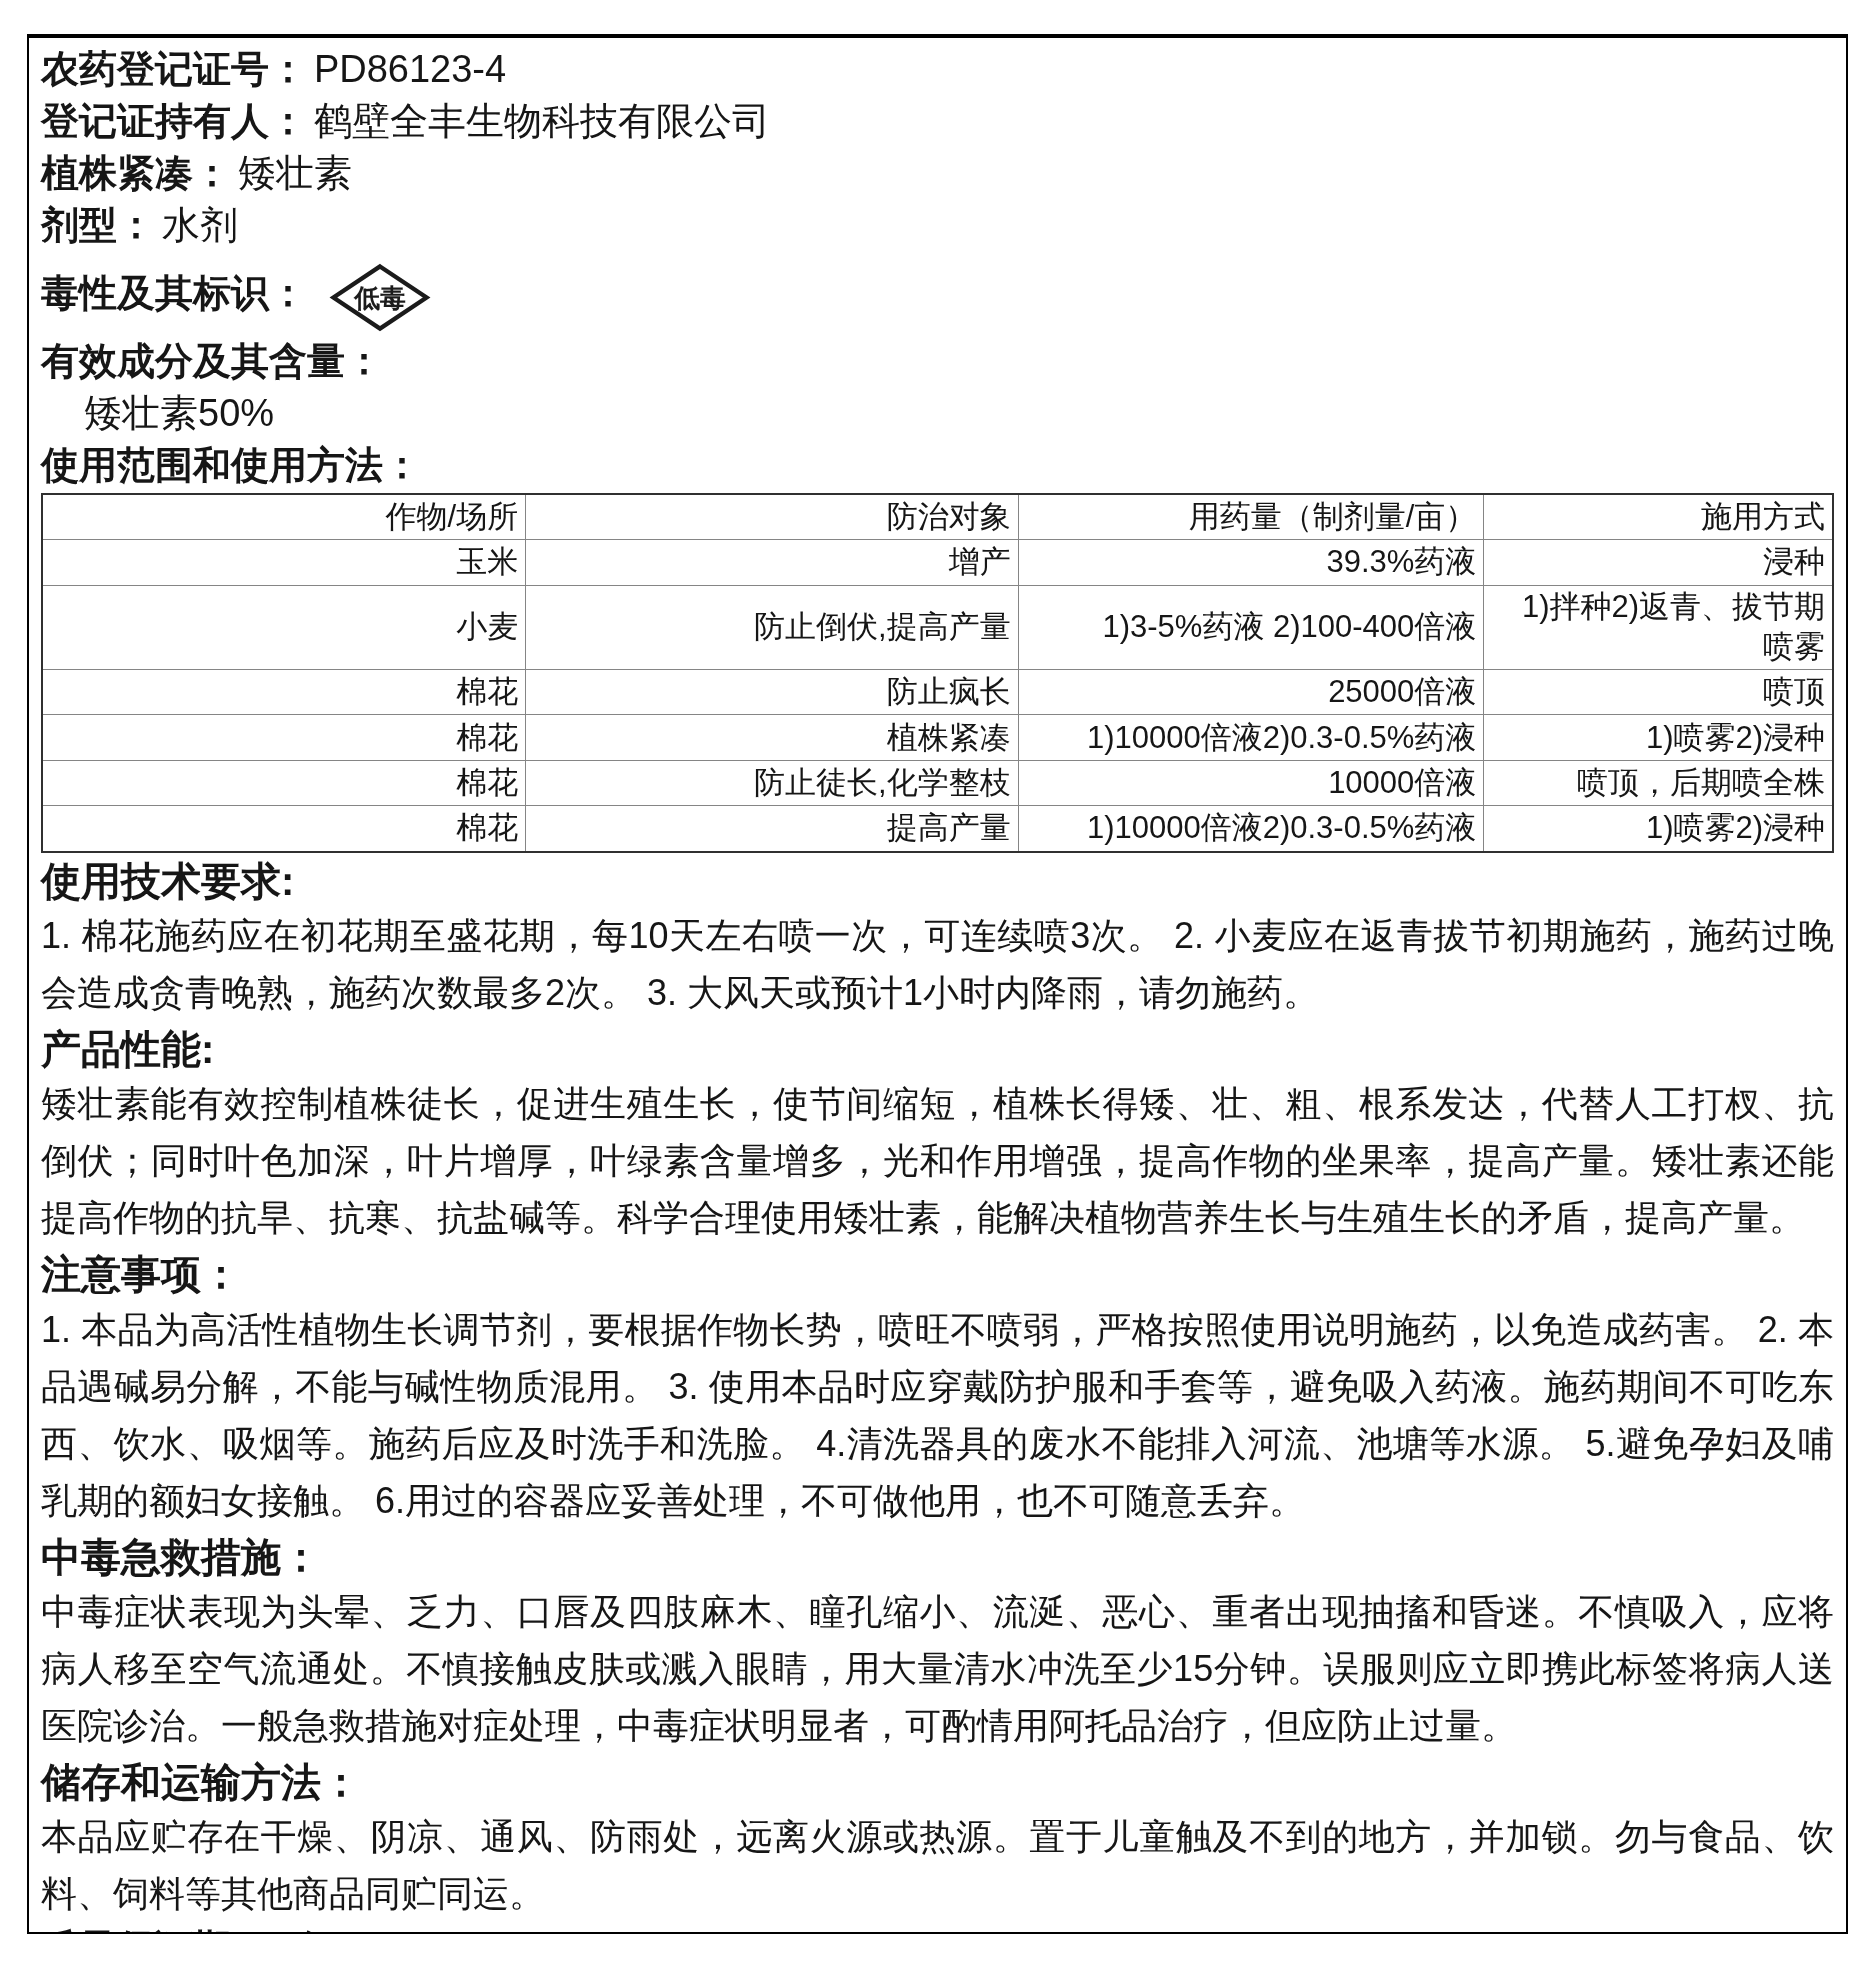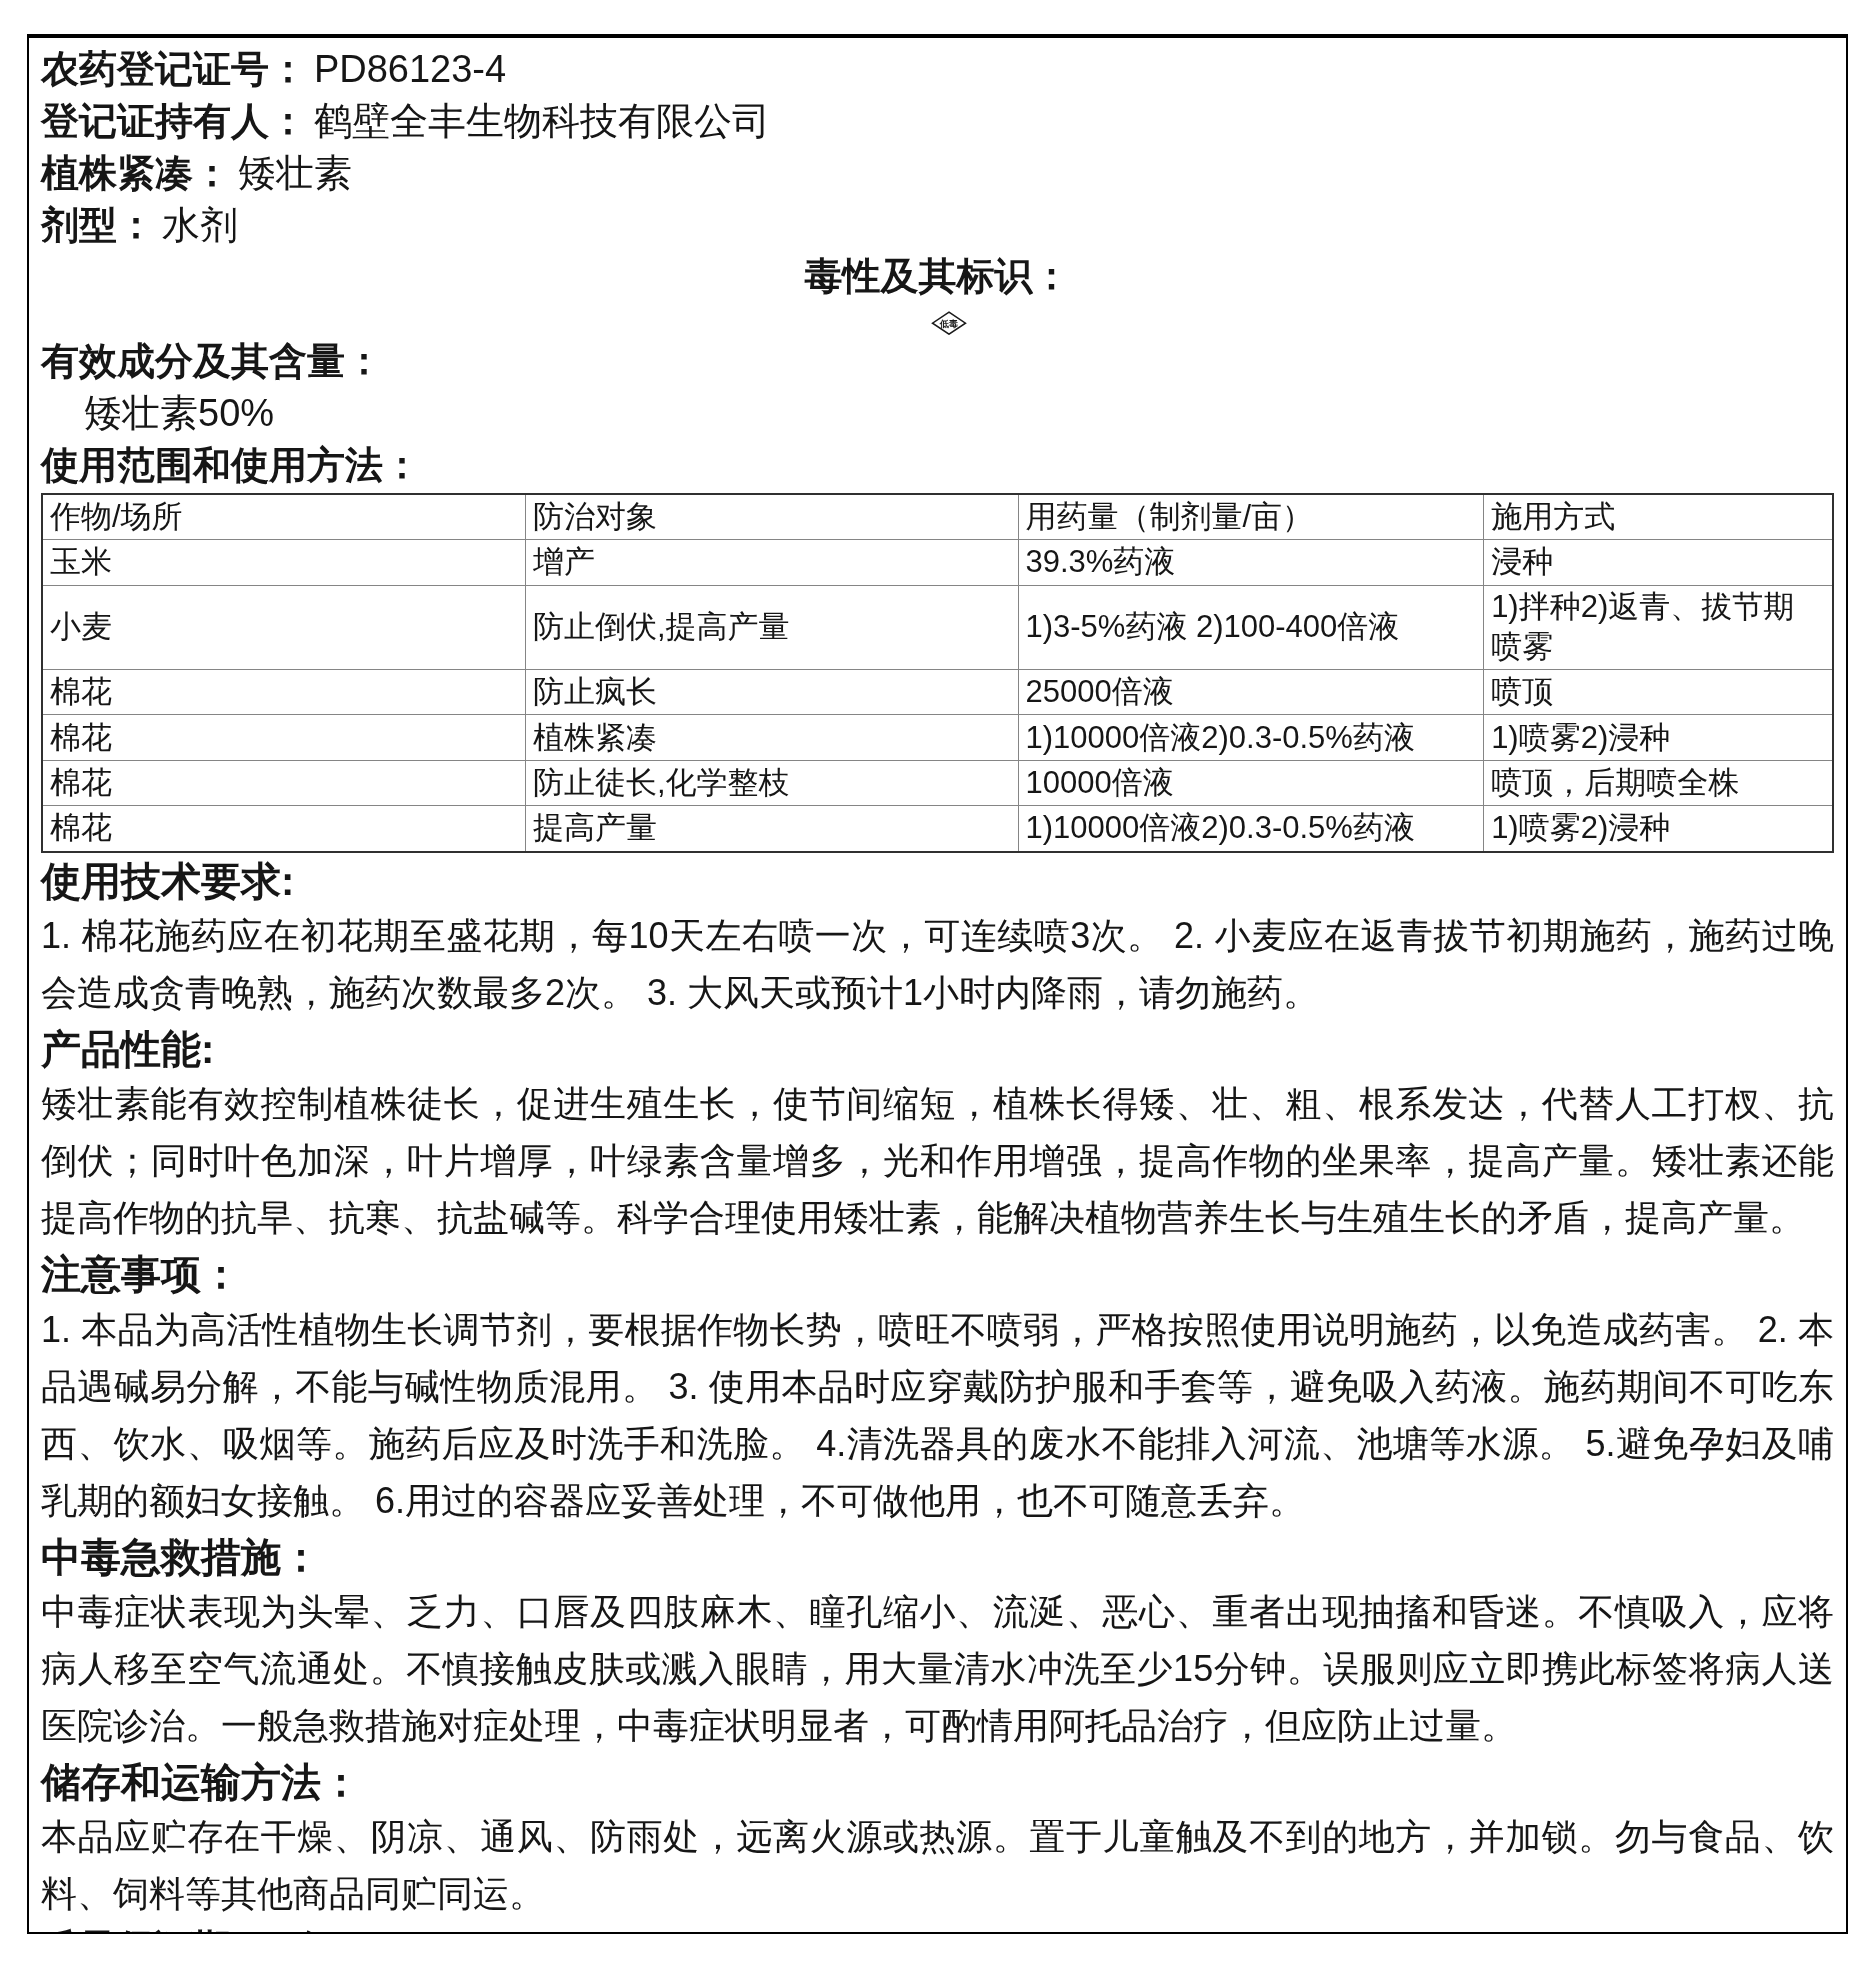--- a/index.html
+++ b/index.html
@@ -28,21 +28,20 @@
     font-size: 38px;
     line-height: 52px;
     white-space: nowrap;
   }
   .fline .lbl { font-weight: 700; }
   .fline .val { font-weight: 400; margin-left: 6.9px; }
   .tox-row {
     display: flex;
     align-items: center;
     height: 84px;
-    flex-direction: column;
   }
   .tox-row .lbl { font-weight: 700; font-size: 38px; }
   .tox-icon { margin-left: 22.4px; margin-top: 8.6px; }
   .tox-icon polygon {
     fill: none;
     stroke: #1b1b1b;
     stroke-width: 5;
   }
   .tox-icon text {
     font-size: 30px;
@@ -61,21 +60,21 @@
   .usage-table col.c1 { width: 27%; }
   .usage-table col.c2 { width: 27.5%; }
   .usage-table col.c3 { width: 26%; }
   .usage-table col.c4 { width: 19.5%; }
   .usage-table th, .usage-table td {
     border: 1.7px solid #858585;
     font-size: 31px;
     font-weight: 400;
     line-height: 40px;
     padding: 1.7px 6.9px;
-    text-align: left;
+    text-align: right;
     vertical-align: middle;
     height: 41px;
     overflow: hidden;
   }
   .sec-h {
     font-size: 40px;
     font-weight: 700;
     line-height: 45px;
     margin-top: 6px;
     margin-bottom: 3.4px;

